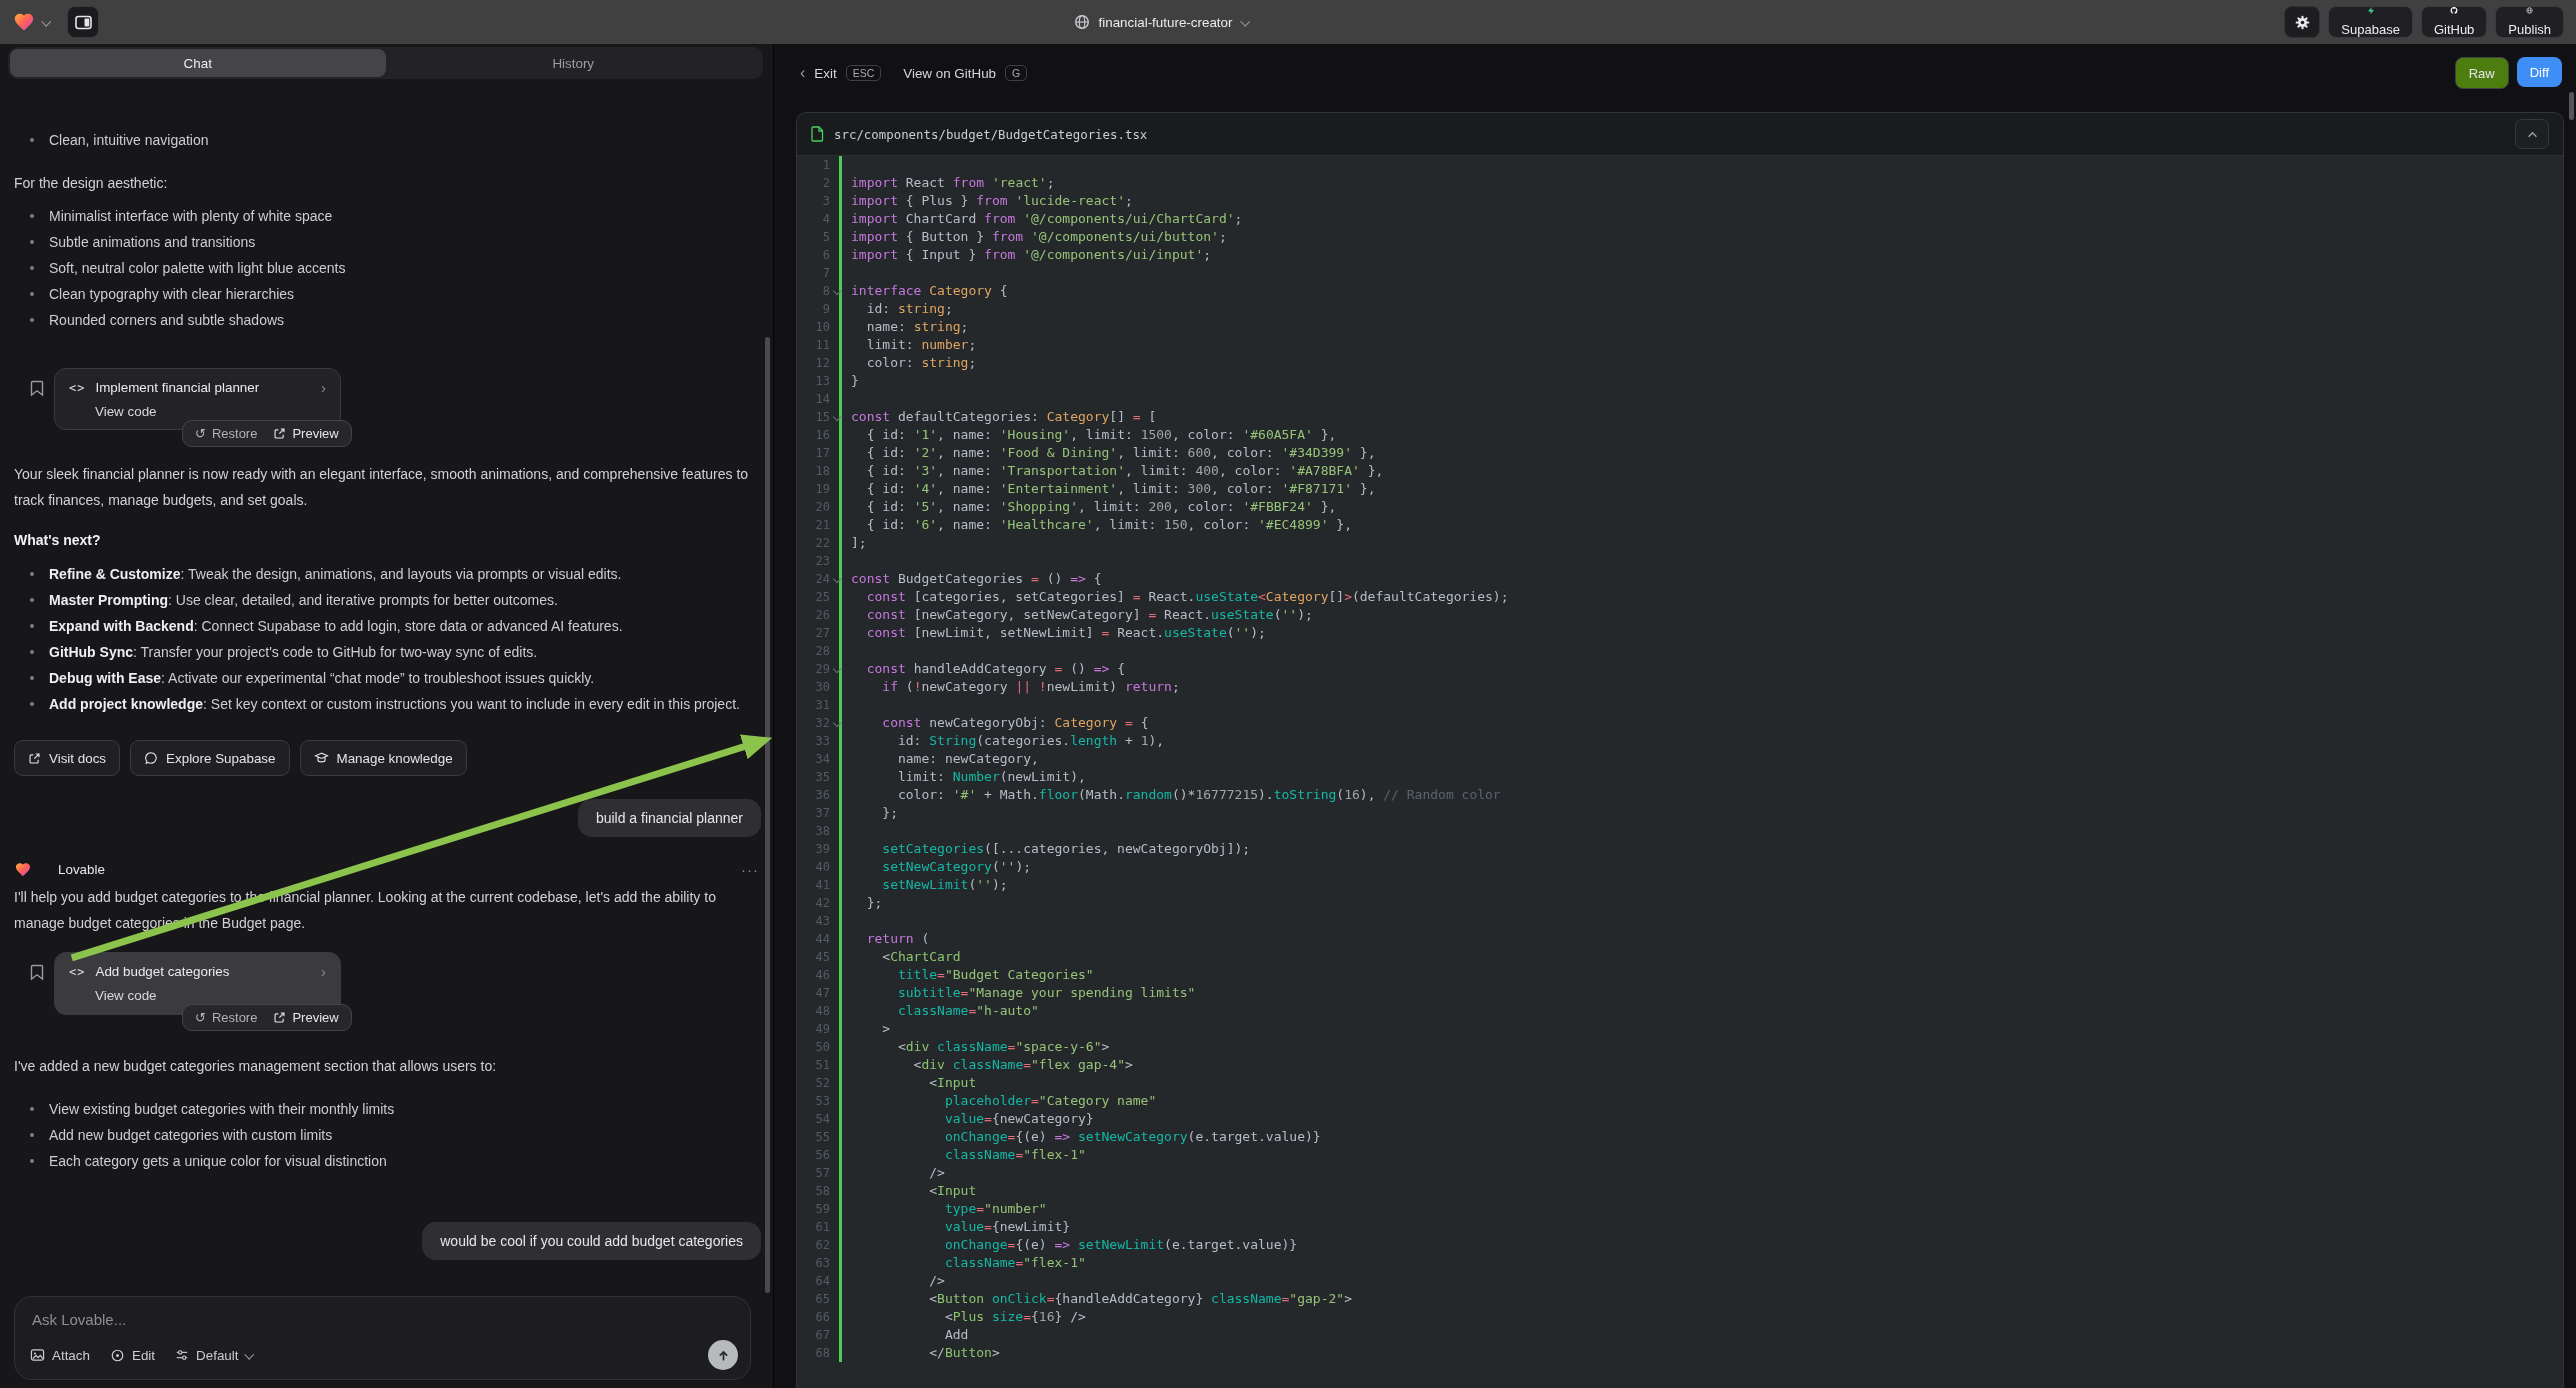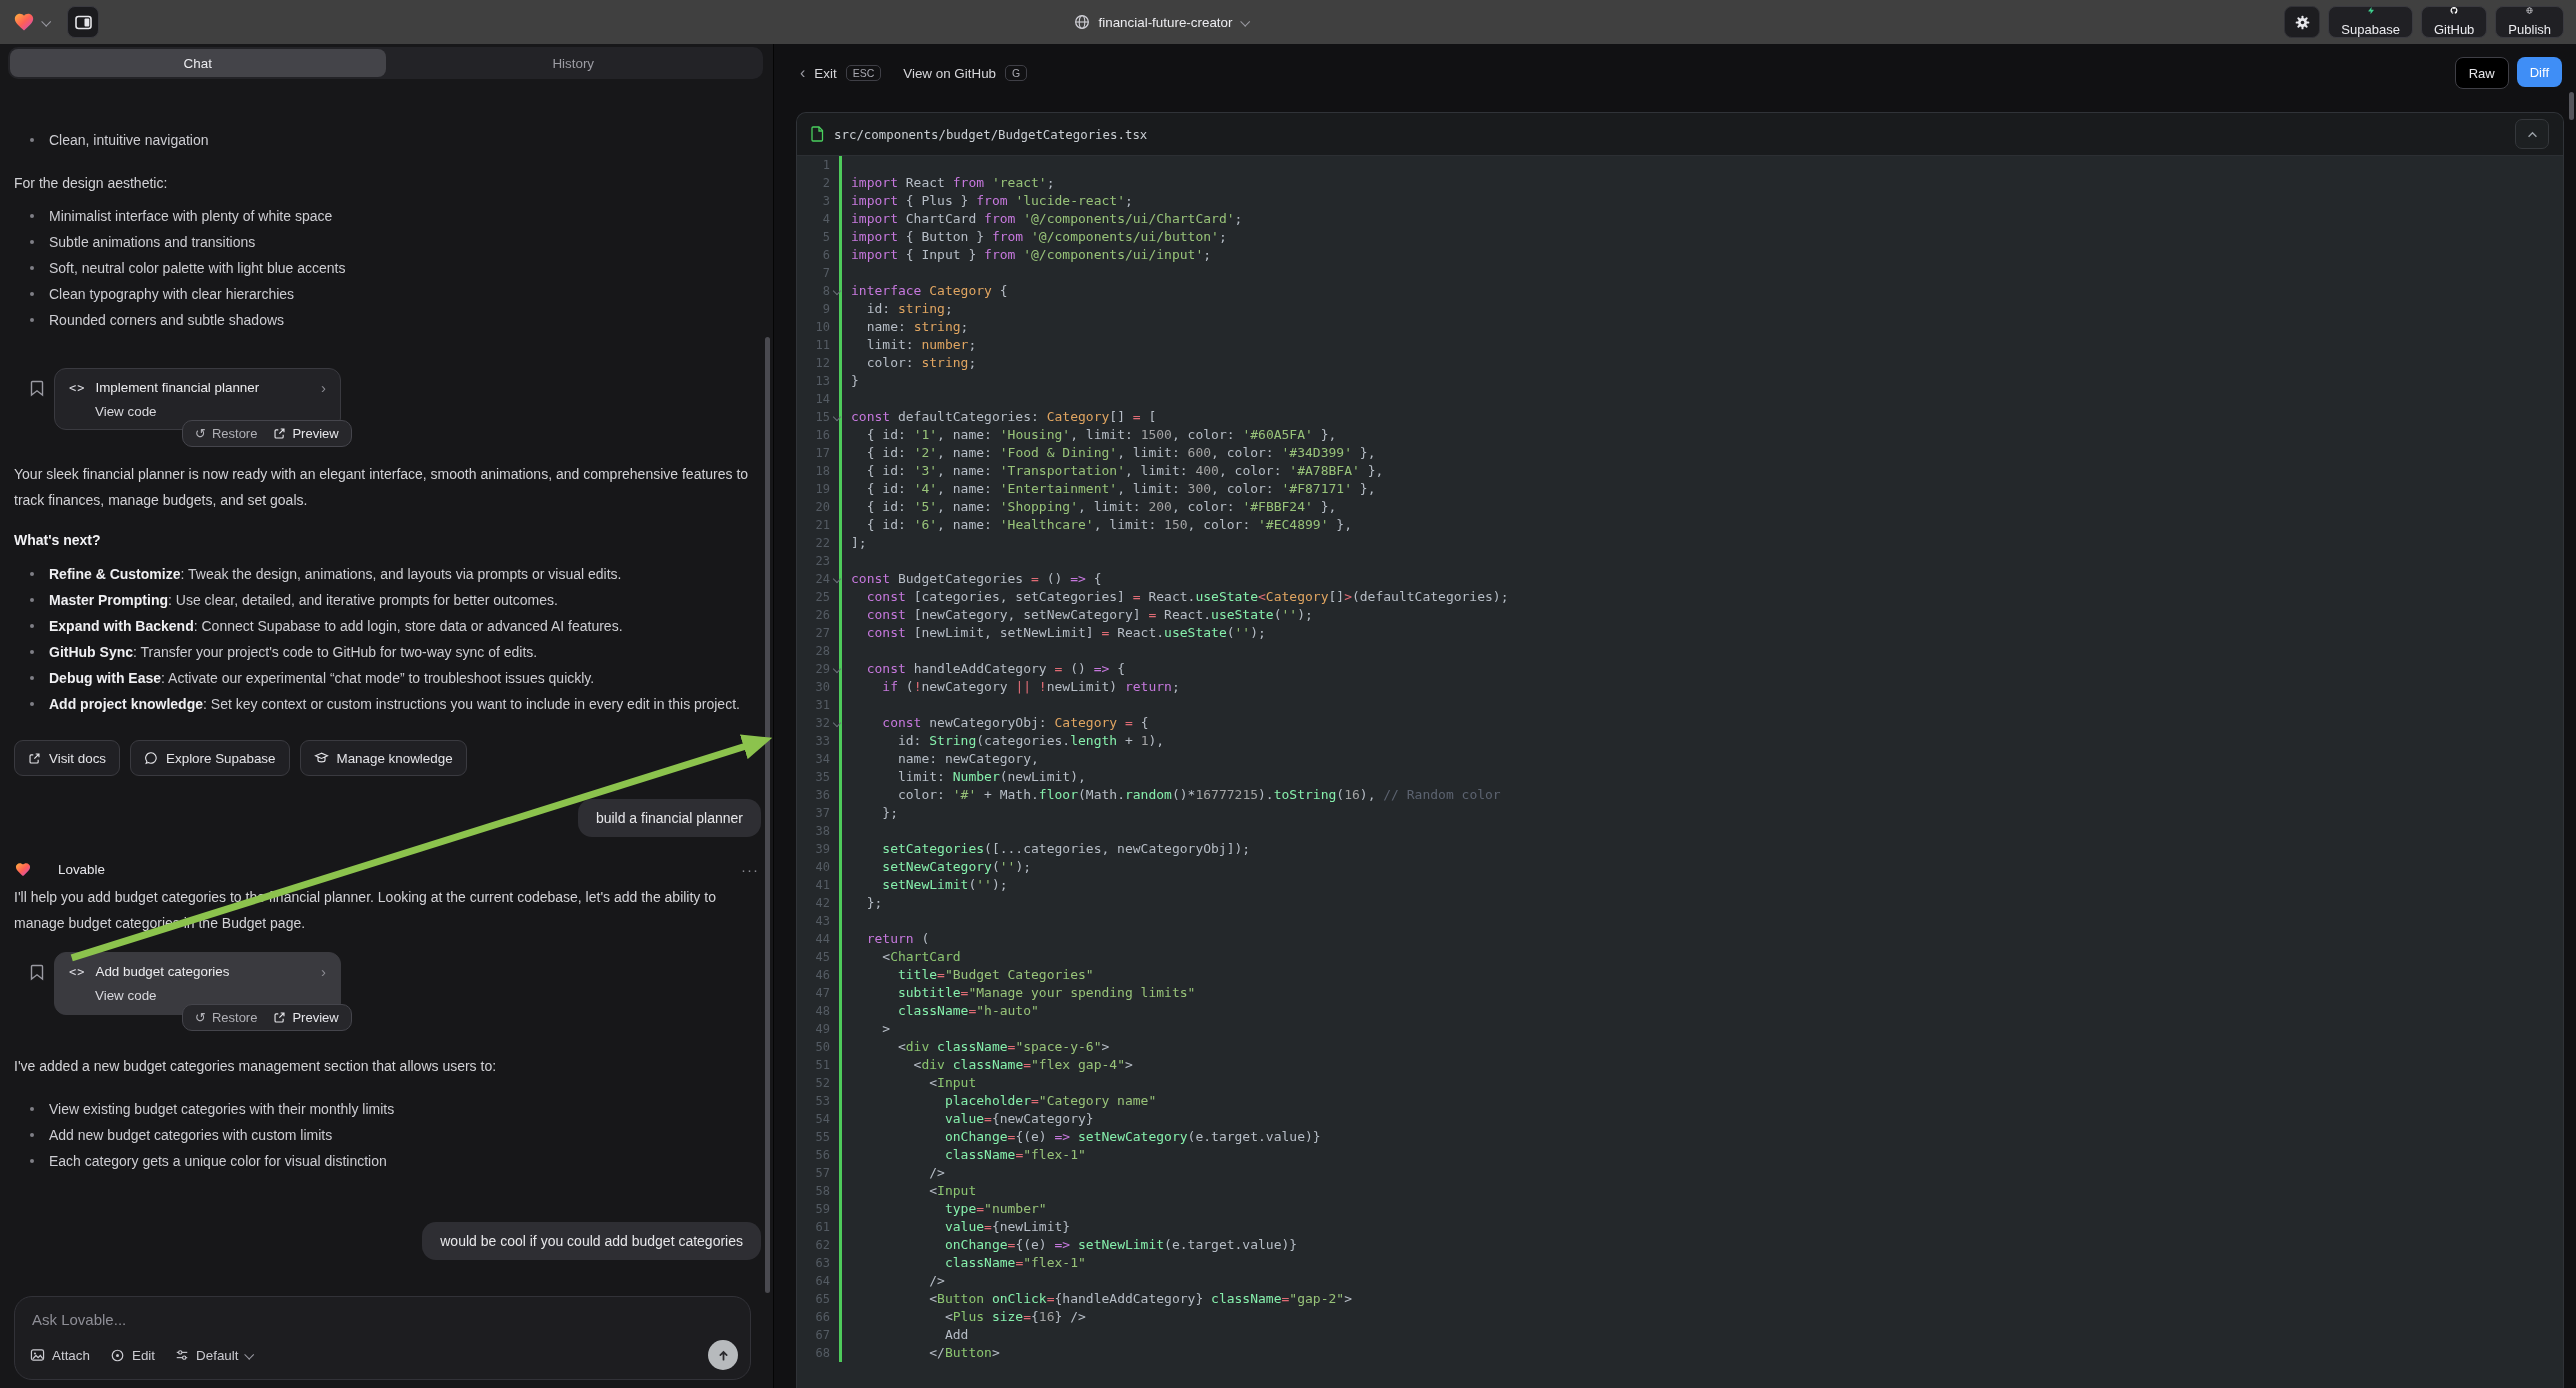--- a/index.html
+++ b/index.html
@@ -52,35 +52,35 @@
   .inseg{display:flex;align-items:center;gap:7px;}
   .send{margin-left:auto;width:30px;height:30px;border-radius:50%;background:#b7babd;display:grid;place-items:center;}
   .chatsb{position:absolute;right:3px;top:293px;width:5px;height:956px;background:#4a4a50;border-radius:3px;}
   
   .right-col{position:absolute;top:44px;left:773px;right:0;bottom:0;background:#111113;border-left:1px solid #050505;}
   .code-toolbar{height:52px;display:flex;align-items:center;padding:6px 14px 0 26px;box-sizing:border-box;font-size:13.4px;color:#d6d6da;}
   .ctseg{display:flex;align-items:center;gap:9px;}
   .kbd{border:1px solid #3f3f46;border-radius:5px;padding:1px 6px;font-size:10.5px;color:#a8a8b0;}
   .chevl{color:#9a9aa2;font-size:16px;}
   .ct-right{margin-left:auto;display:flex;gap:8px;}
-  .rawbtn{height:30px;border:1px solid #3f3f46;border-radius:8px;background:#000000;padding:0 13px;display:flex;align-items:center;font-size:13px;color:#e6e6ea;}
+  .rawbtn{height:30px;border:1px solid #3f3f46;border-radius:8px;background:#4d7c0f;padding:0 13px;display:flex;align-items:center;font-size:13px;color:#e6e6ea;}
   .diffbtn{height:30px;border-radius:8px;background:#3F8EF6;padding:0 13px;display:flex;align-items:center;font-size:13px;color:#fff;}
   .panelsb{position:absolute;right:2px;top:48px;width:5px;height:28px;background:#55555b;border-radius:3px;}
   .code-card{position:absolute;top:68px;left:22px;right:12px;bottom:0;background:#24282b;border:1px solid #303338;border-bottom:none;border-radius:10px 10px 0 0;overflow:hidden;}
   .code-header{height:42px;background:#191b1d;border-bottom:1px solid #2c2f33;display:flex;align-items:center;gap:10px;padding:0 14px;}
   .fpath{font-family:"DejaVu Sans Mono",monospace;font-size:12.4px;color:#c9ced3;}
   .collbtn{margin-left:auto;width:32px;height:28px;border:1px solid #35383c;border-radius:7px;display:grid;place-items:center;background:#1d2022;}
   .code-body{position:absolute;top:42px;left:0;right:0;bottom:0;font-family:"DejaVu Sans Mono",monospace;font-size:13px;line-height:18px;padding-top:1px;}
   .cl{display:flex;height:18px;white-space:pre;}
   .ln{width:42px;text-align:right;padding-right:9px;color:#545b63;flex:none;font-size:12px;position:relative;box-sizing:border-box;}
   .foldchev{position:absolute;right:-1px;top:6px;width:5px;height:5px;border-right:1.3px solid #6a7178;border-bottom:1.3px solid #6a7178;transform:rotate(45deg);}
   .bar{width:3px;background:#4ecb5b;flex:none;}
   .ct{padding-left:9px;}
   .tok-p{color:#b6bdc6;} .tok-k{color:#c678dd;} .tok-s{color:#98c379;} .tok-t{color:#e0a561;}
-  .tok-n{color:#a3a3a3;} .tok-f{color:#86efac;} .tok-c{color:#5c6370;} .tok-r{color:#e06c75;} .tok-g{color:#8cc570;}
+  .tok-n{color:#a3a3a3;} .tok-f{color:#14b8a6;} .tok-c{color:#5c6370;} .tok-r{color:#e06c75;} .tok-g{color:#8cc570;}
   .arrowsvg{position:absolute;inset:0;pointer-events:none;z-index:8;}
   svg{display:block;}
 </style>
 </head>
 <body>
 
 <div class="app">
 
   <div class="topbar">
     <div class="tb-left">

